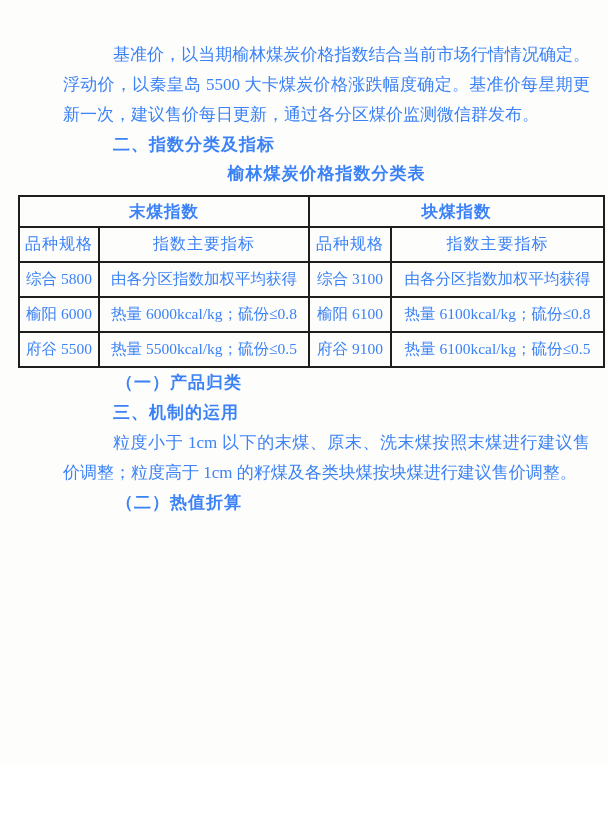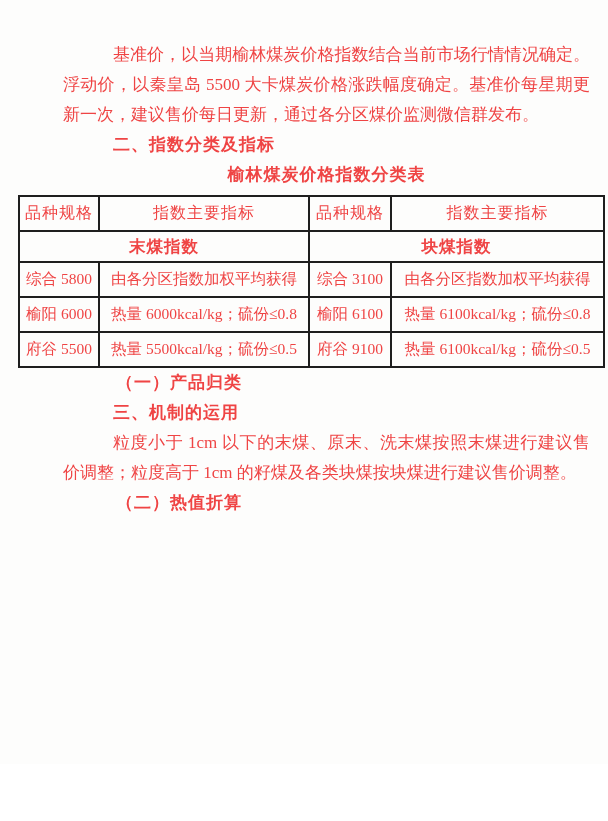--- a/index.html
+++ b/index.html
@@ -5,21 +5,21 @@
   html, body { margin: 0; padding: 0; }
   body {
     width: 608px; height: 821px;
     background: #ffffff;
     font-family: "Liberation Serif", "DejaVu Serif", serif;
   }
   .page {
     position: relative;
     width: 608px; height: 764px;
     background: #fdfdfc;
-    color: #ef4444;
+    color: #3b82f6;
     overflow: hidden;
   }
   .content { padding-top: 40px; }
 
   p.line {
     margin: 0 18px 0 63px;
     font-size: 17px;
     line-height: 30px;
   }
   .jpara {
@@ -35,21 +35,21 @@
   }
   .subheading {
     font-weight: bold;
     text-indent: 53px;
     letter-spacing: 1px;
   }
   .table-title {
     margin: 0 18px 0 63px;
     font-size: 17px;
     line-height: 30px;
-    font-family: Liberation Sans, sans-serif;
+    font-family: Liberation Mono, monospace;
     font-weight: bold;
     text-align: center;
     letter-spacing: 1px;
   }
 
   table.index-table {
     border-collapse: collapse;
     table-layout: fixed;
     width: 585px;
     margin: 5px 0 0 18px;
@@ -101,28 +101,28 @@
 
     <table class="index-table">
       <colgroup>
         <col style="width:80px">
           <col style="width:210px">
           <col style="width:82px">
           <col style="width:213px">
       </colgroup>
       <tbody>
         <tr>
+          <td class="group" colspan="2">末煤指数</td>
+          <td class="group" colspan="2">块煤指数</td>
+        </tr>
+        <tr>
           <td class="colhead">品种规格</td>
           <td class="colhead">指数主要指标</td>
           <td class="colhead">品种规格</td>
           <td class="colhead">指数主要指标</td>
-        </tr>
-        <tr>
-          <td class="group" colspan="2">末煤指数</td>
-          <td class="group" colspan="2">块煤指数</td>
         </tr>
         <tr>
           <td>综合 5800</td>
           <td>由各分区指数加权平均获得</td>
           <td>综合 3100</td>
           <td>由各分区指数加权平均获得</td>
         </tr>
         <tr>
           <td>榆阳 6000</td>
           <td>热量 6000kcal/kg；硫份≤0.8</td>

